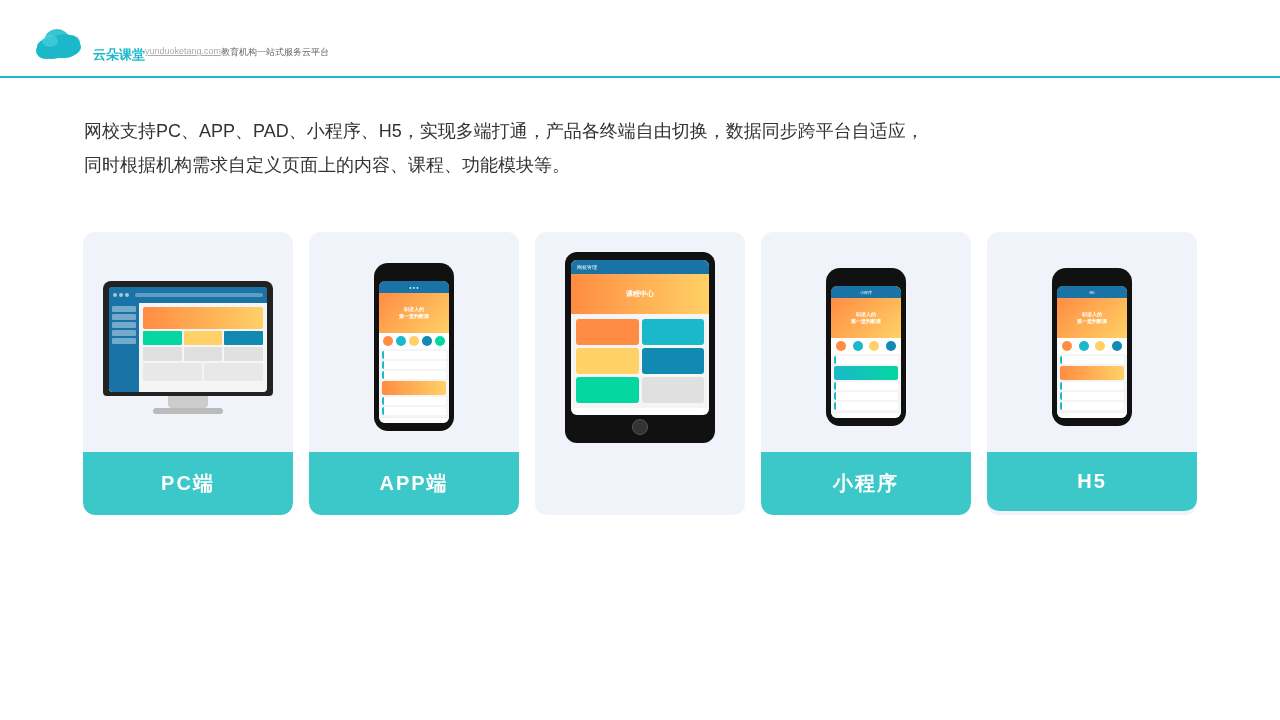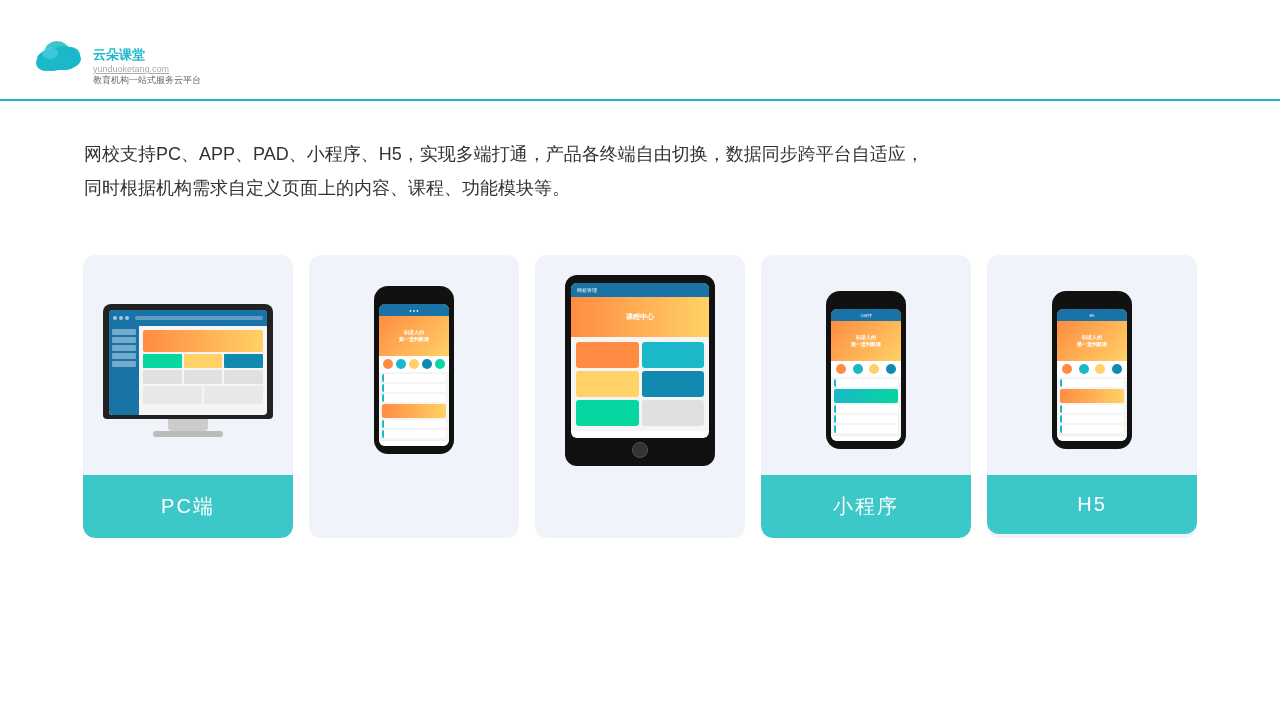--- a/index.html
+++ b/index.html
@@ -75,21 +75,21 @@
       justify-content: center;
       padding: 20px 10px 10px 10px;
     }
 
     .card-label {
       width: 100%;
       background: #3cc8c8;
       color: #ffffff;
       text-align: center;
       font-size: 20px;
-      font-weight: 400;
+      font-weight: 700;
       padding: 18px 0;
       border-radius: 0 0 12px 12px;
       letter-spacing: 2px;
     }
 
     
     .pc-mockup {
       display: flex;
       flex-direction: column;
       align-items: center;
@@ -354,21 +354,21 @@
 
     
     .logo-wrapper {
       display: flex;
       align-items: center;
       gap: 6px;
     }
 
     .logo-text-group {
       display: flex;
-      flex-direction: column;
+      flex-direction: row;
       margin-top: 28px;
     }
 
     .logo-main-text {
       font-size: 13px;
       color: #1ab8c8;
       font-weight: 700;
     }
 
     .logo-domain {
@@ -489,20 +489,21 @@
                 <div style="height:14px;background:linear-gradient(90deg,#ff8c42,#ffd166);border-radius:2px;"></div>
                 <div class="phone-list-item"></div>
                 <div class="phone-list-item"></div>
               </div>
               <div class="phone-bottom-bar"></div>
             </div>
           </div>
         </div>
       </div>
     </div>
+    <div class="card-label">APP端</div>
   </div>
 
   <div class="card">
     <div class="card-image-area">
       <div class="tablet-mockup">
         <div class="tablet-outer">
           <div class="tablet-screen">
             <div class="tablet-screen-nav">
               <span class="tablet-nav-text">网校管理</span>
             </div>

